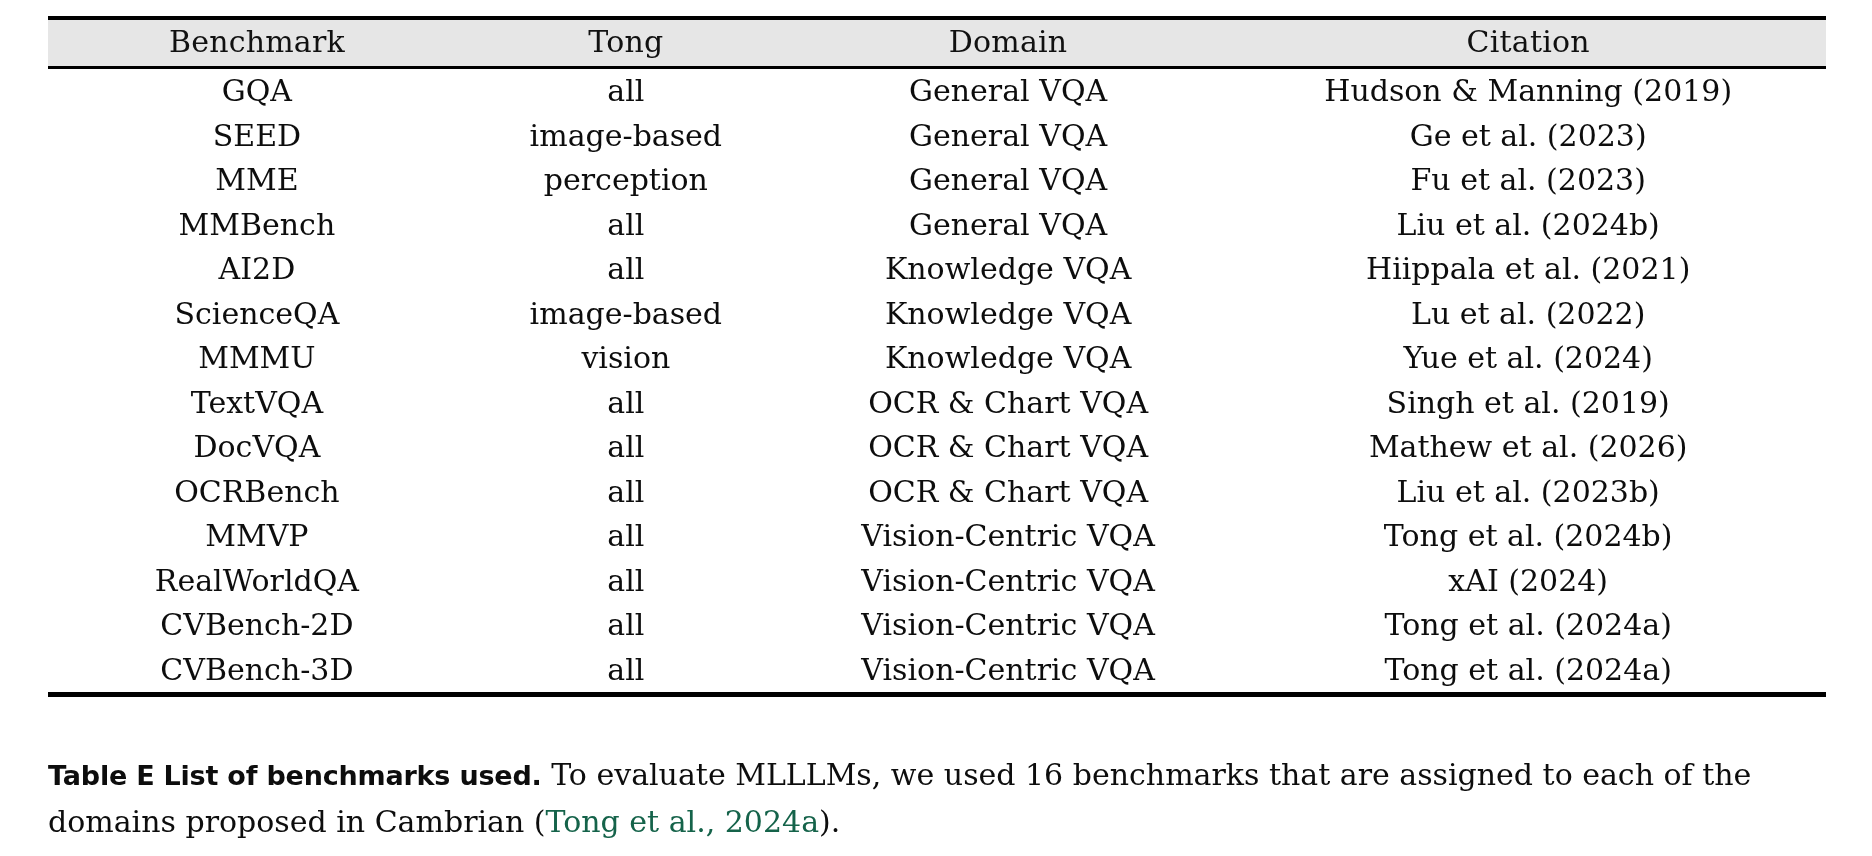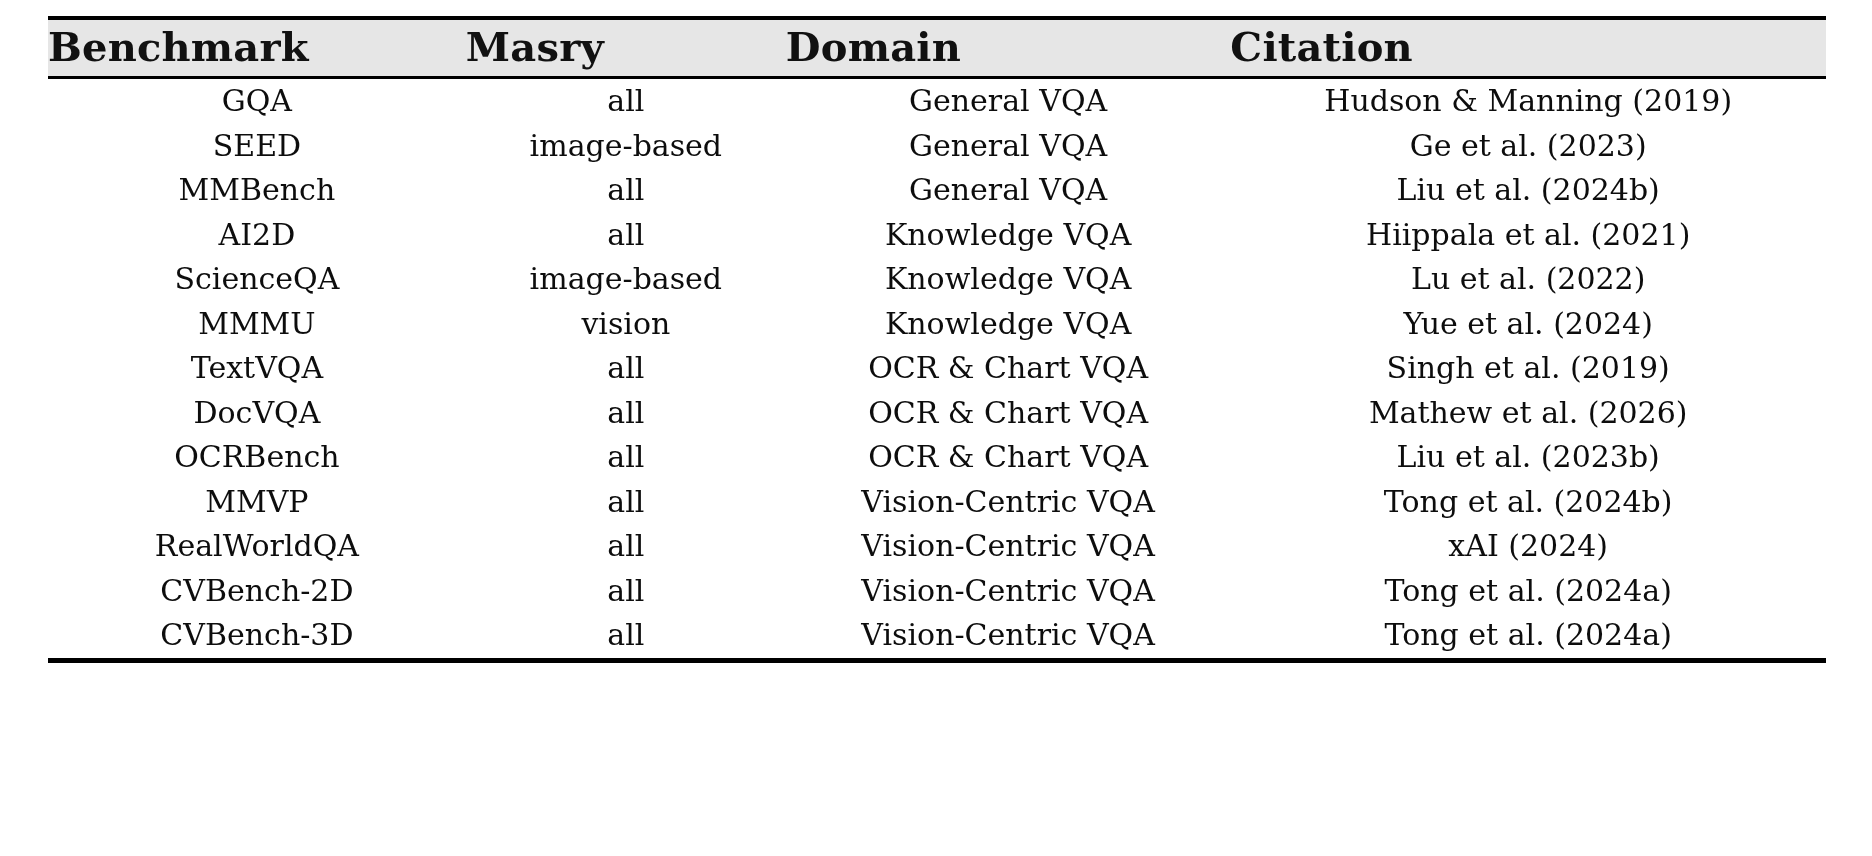--- a/index.html
+++ b/index.html
@@ -51,25 +51,25 @@
   .rule-bottom {
     height: 0;
     border-top: 5px solid #000000;
     width: 100%;
   }
 
   table.bench-table thead tr.header-row {
     background: #e6e6e6;
   }
   table.bench-table thead th {
-    font-weight: bold;
-    font-size: 40px;
+    font-weight: normal;
+    font-size: 30px;
     line-height: 1.0;
     padding: 7px 0 9px 0;
-    text-align: left;
+    text-align: center;
     color: #111111;
     letter-spacing: 0.2px;
   }
 
   table.bench-table tbody td {
     font-size: 30px;
     line-height: 1.0;
     padding: 5px 0 5px 0;
     text-align: center;
     height: 34.5px;
@@ -125,21 +125,21 @@
     <table class="bench-table">
       <colgroup>
         <col class="c-bench">
         <col class="c-task">
         <col class="c-domain">
         <col class="c-cite">
       </colgroup>
       <thead>
         <tr class="header-row">
           <th>Benchmark</th>
-          <th>Masry</th>
+          <th>Tong</th>
           <th>Domain</th>
           <th>Citation</th>
         </tr>
       </thead>
     </table>
 
     <div class="rule-mid"></div>
 
     <table class="bench-table">
       <colgroup>
@@ -155,20 +155,26 @@
             <td>General VQA</td>
             <td class="cite">Hudson &amp; Manning (2019)</td>
           </tr>
           <tr>
             <td>SEED</td>
             <td>image-based</td>
             <td>General VQA</td>
             <td class="cite">Ge et al. (2023)</td>
           </tr>
           <tr>
+            <td>MME</td>
+            <td>perception</td>
+            <td>General VQA</td>
+            <td class="cite">Fu et al. (2023)</td>
+          </tr>
+          <tr>
             <td>MMBench</td>
             <td>all</td>
             <td>General VQA</td>
             <td class="cite">Liu et al. (2024b)</td>
           </tr>
           <tr>
             <td>AI2D</td>
             <td>all</td>
             <td>Knowledge VQA</td>
             <td class="cite">Hiippala et al. (2021)</td>
@@ -226,14 +232,18 @@
             <td>all</td>
             <td>Vision-Centric VQA</td>
             <td class="cite">Tong et al. (2024a)</td>
           </tr>
         </tbody>
     </table>
 
     <div class="rule-bottom"></div>
   </div>
 
+  <div id="caption">
+    <span class="cap-bold">Table E</span><span class="gap-sm"></span><span class="cap-bold">List of benchmarks used.</span>
+    <span class="cap-body">To evaluate MLLLMs, we used 16 benchmarks that are assigned to each of the domains proposed in Cambrian (</span><span class="cap-body cap-green">Tong et al., 2024a</span><span class="cap-body">).</span>
+  </div>
 
 </div>
 
 </body></html>

